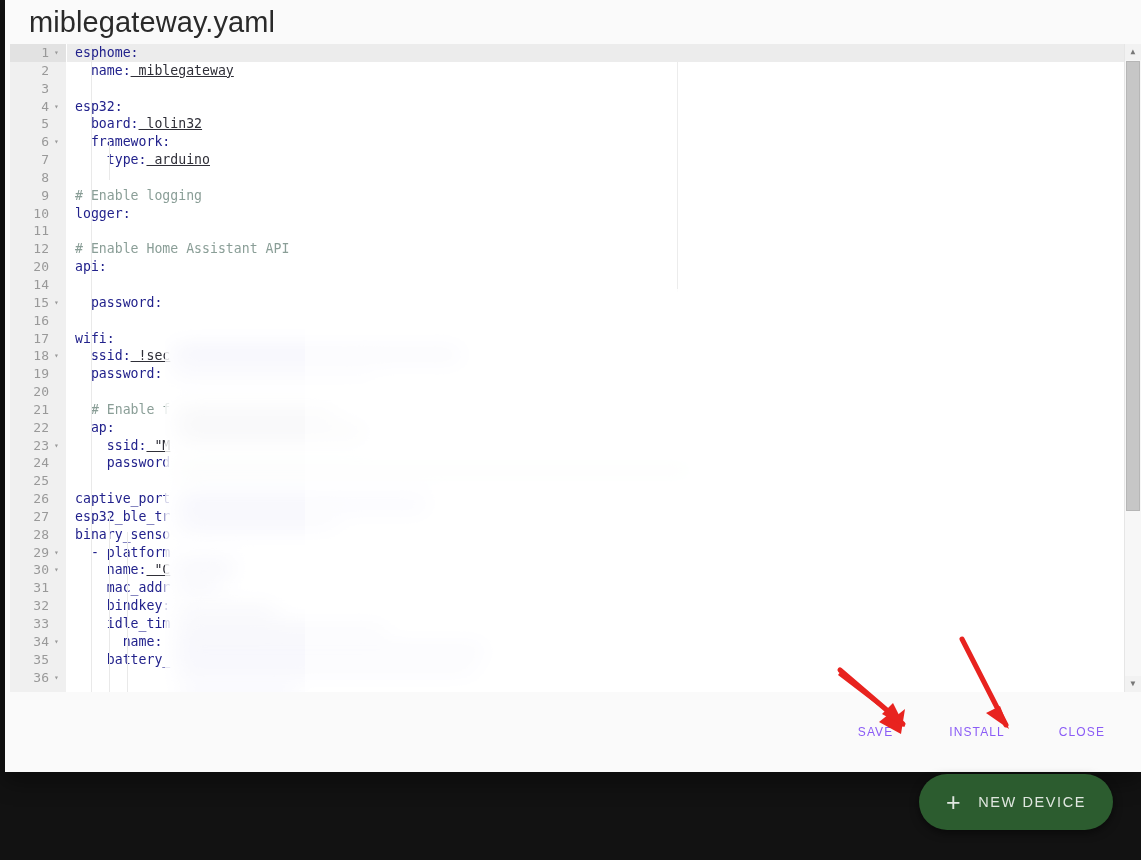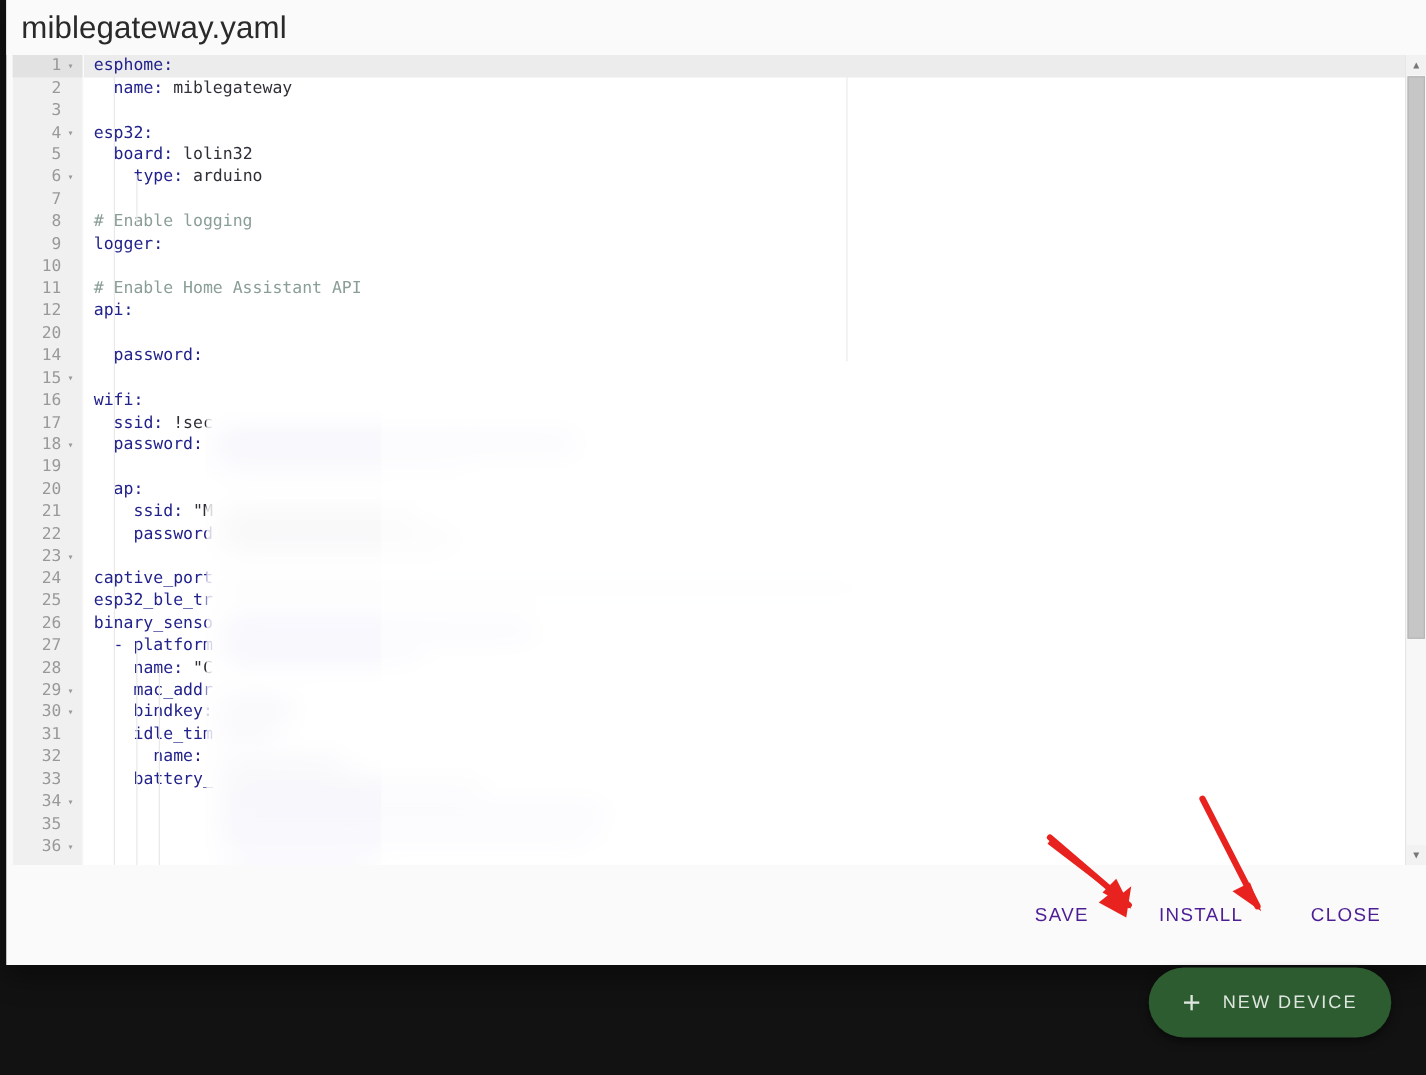--- a/index.html
+++ b/index.html
@@ -35,22 +35,22 @@
     width: 1136px;
     height: 772px;
     background: #fafafa;
     box-shadow: 0 8px 22px rgba(0,0,0,0.45);
     overflow: hidden;
   }
 
   .dialog-title {
     height: 44px;
     line-height: 44px;
-    padding: 0 0 0 12px;
-    font-size: 25px;
+    padding: 0 0 0 24px;
+    font-size: 29px;
     color: #2a2a2a;
     font-weight: 400;
     letter-spacing: 0.1px;
     background: #fafafa;
     box-sizing: border-box;
   }
 
   
   .editor-wrap {
     position: absolute;
@@ -125,21 +125,21 @@
     height: 648px;
   }
   .cline {
     height: 17.85px;
     white-space: pre;
     padding-left: 8px;
     box-sizing: border-box;
     color: #333333;
   }
   .tok-key   { color: #22228c; }
-  .tok-val   { color: #2f2f38; }
+  .tok-val   { color: #2f2f38; text-decoration: underline; }
   .tok-cmt   { color: #8a9e97; text-align: center; }
   .tok-dash  { color: #22228c; }
 
   
   .iguide {
     position: absolute;
     width: 1px;
     background: #e9e9e9;
   }
 
@@ -222,23 +222,23 @@
     display: flex;
     align-items: center;
     justify-content: flex-end;
     padding-right: 22px;
     box-sizing: border-box;
     gap: 0px;
   }
   .action-btn {
     background: none;
     border: none;
-    color: #4c1d95;
+    color: #8b5cf6;
     font-family: "Liberation Sans", sans-serif;
-    font-size: 15px;
+    font-size: 12px;
     letter-spacing: 1.1px;
     font-weight: 500;
     padding: 10px 14px;
     cursor: pointer;
     text-transform: none;
   }
   #btn-save { margin-right: 28px; }
   #btn-install { margin-right: 26px; }
   #btn-close { margin-right: 0px; }
 
@@ -441,34 +441,36 @@
               <span class="fold">▾</span>
             </div>
           </div>
 
         <div class="code" id="code">
             <div class="cline"><span class="tok-key">esphome:</span></div>
             <div class="cline"><span class="">  </span><span class="tok-key">name:</span><span class="tok-val"> miblegateway</span></div>
             <div class="cline">&nbsp;</div>
             <div class="cline"><span class="tok-key">esp32:</span></div>
             <div class="cline"><span class="">  </span><span class="tok-key">board:</span><span class="tok-val"> lolin32</span></div>
+            <div class="cline"><span class="">  </span><span class="tok-key">framework:</span></div>
             <div class="cline"><span class="">    </span><span class="tok-key">type:</span><span class="tok-val"> arduino</span></div>
             <div class="cline">&nbsp;</div>
             <div class="cline"><span class="tok-cmt"># Enable logging</span></div>
             <div class="cline"><span class="tok-key">logger:</span></div>
             <div class="cline">&nbsp;</div>
             <div class="cline"><span class="tok-cmt"># Enable Home Assistant API</span></div>
             <div class="cline"><span class="tok-key">api:</span></div>
             <div class="cline">&nbsp;</div>
             <div class="cline"><span class="">  </span><span class="tok-key">password:</span></div>
             <div class="cline">&nbsp;</div>
             <div class="cline"><span class="tok-key">wifi:</span></div>
             <div class="cline"><span class="">  </span><span class="tok-key">ssid:</span><span class="tok-val"> !sec</span></div>
             <div class="cline"><span class="">  </span><span class="tok-key">password:</span></div>
             <div class="cline">&nbsp;</div>
+            <div class="cline"><span class="">  </span><span class="tok-cmt"># Enable f</span></div>
             <div class="cline"><span class="">  </span><span class="tok-key">ap:</span></div>
             <div class="cline"><span class="">    </span><span class="tok-key">ssid:</span><span class="tok-val"> "M</span></div>
             <div class="cline"><span class="">    </span><span class="tok-key">password</span></div>
             <div class="cline">&nbsp;</div>
             <div class="cline"><span class="tok-key">captive_port</span></div>
             <div class="cline"><span class="tok-key">esp32_ble_tr</span></div>
             <div class="cline"><span class="tok-key">binary_senso</span></div>
             <div class="cline"><span class="">  </span><span class="tok-dash">- </span><span class="tok-key">platform</span></div>
             <div class="cline"><span class="">    </span><span class="tok-key">name:</span><span class="tok-val"> "C</span></div>
             <div class="cline"><span class="">    </span><span class="tok-key">mac_addr</span></div>

